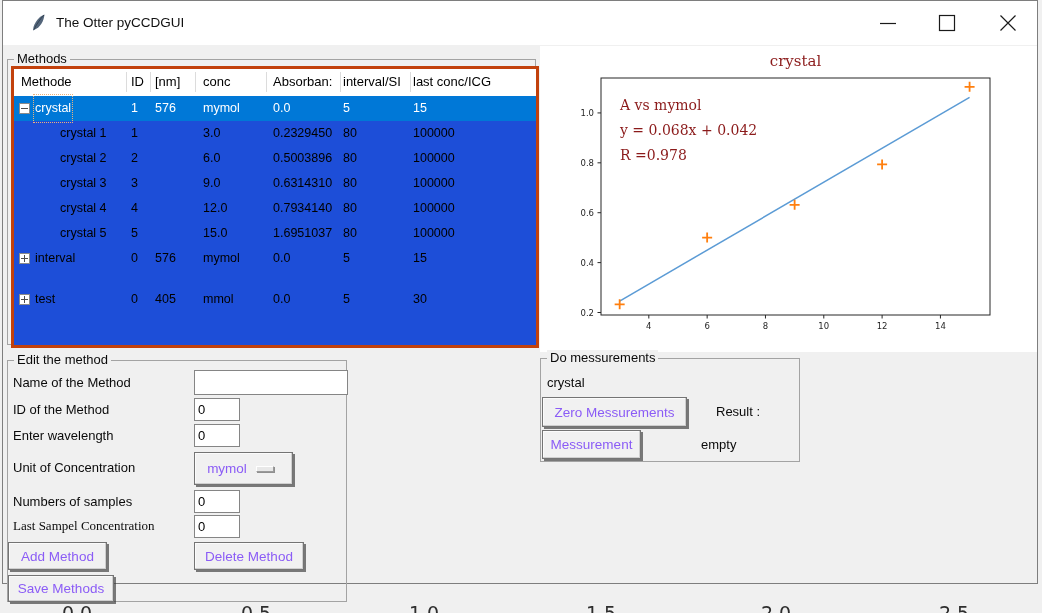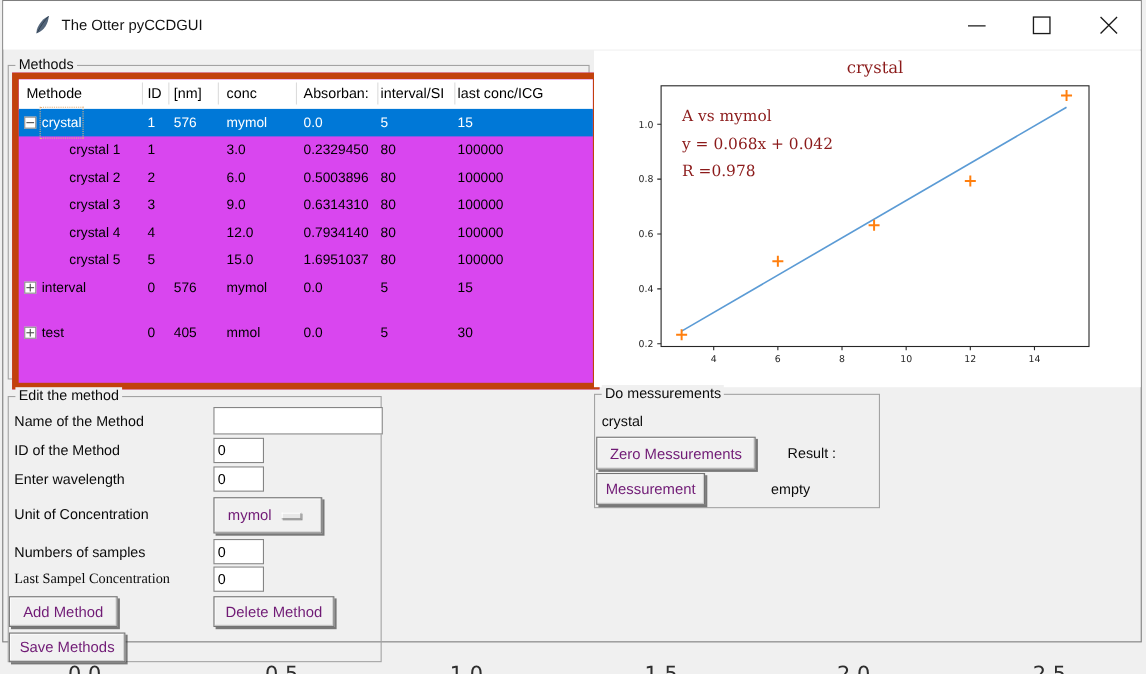--- a/index.html
+++ b/index.html
@@ -10,41 +10,41 @@
   
   #window{position:absolute;left:2px;top:0;width:1036px;height:584px;border:1px solid #7e7e7e;
           background:#f0f0f0;box-sizing:border-box;}
   #titlebar{position:absolute;left:0;top:0;width:1034px;height:44px;background:#ffffff;}
   #win-title{position:absolute;left:53px;top:14px;font-size:13.5px;color:#111;}
   .winctl{position:absolute;top:0;width:46px;height:44px;display:flex;align-items:center;justify-content:center;}
   
   .groupbox{position:absolute;border:1px solid #a3a3a3;box-sizing:border-box;}
   .group-label{position:absolute;left:6px;top:-9px;background:#f0f0f0;padding:0 3px;font-size:13px;color:#0a0a0a;white-space:nowrap;}
   
-  #treeview{position:absolute;left:3px;top:6px;width:522px;height:276px;background:#d946ef;border:6px solid #c2410c;overflow:hidden;}
+  #treeview{position:absolute;left:3px;top:6px;width:522px;height:276px;background:#1d4ed8;border:3px solid #c2410c;overflow:hidden;}
   .tree-header{position:absolute;left:0;top:0;width:100%;height:27px;background:#fff;border-bottom:1px solid #ececec;}
   .hcell{position:absolute;top:0;line-height:26px;font-size:13px;color:#000;white-space:nowrap;}
   .hsep{position:absolute;top:3px;width:1px;height:20px;background:#dcdcdc;}
   .tree-row{position:absolute;left:0;width:100%;height:25px;}
   .tree-row.selected{background:#0078d7;}
   .tree-row.selected .tcell{color:#fff;}
   .tcell{position:absolute;top:0;line-height:25px;font-size:12.5px;color:#000;white-space:nowrap;}
   .row-name.focused{outline:1px dotted #e9b27c;outline-offset:1px;}
   .expand{position:absolute;top:7px;width:9px;height:9px;border:1px solid #8a8a8a;background:#fff;}
   .expand::before{content:'';position:absolute;left:1px;right:1px;top:4px;height:1px;background:#4c4c4c;}
   .expand.plus::after{content:'';position:absolute;top:1px;bottom:1px;left:4px;width:1px;background:#4c4c4c;}
   
   #figure-canvas{position:absolute;left:537px;top:45px;width:497px;height:306px;background:#ffffff;}
   
   .form-label{position:absolute;font-size:13px;color:#0a0a0a;white-space:nowrap;line-height:16px;}
   .tk-entry{position:absolute;background:#fff;border:1px solid #858585;box-sizing:border-box;
             font:13px "Liberation Sans",sans-serif;padding:0 0 0 3px;color:#000;outline:none;}
   .tk-btn{position:absolute;background:#f1f1f1;border:1px solid #747474;box-sizing:border-box;
           box-shadow:inset -1px -1px 0 #cfcfcf,inset 1px 1px 0 #fbfbfb,2px 2px 0 rgba(55,55,55,.65);
-          font:13.5px "Liberation Sans",sans-serif;color:#701a75;display:flex;align-items:center;
+          font:13.5px "Liberation Sans",sans-serif;color:#8b5cf6;display:flex;align-items:center;
           justify-content:center;white-space:nowrap;cursor:default;}
   .tk-menu{padding-right:6px;}
   .menu-ind{display:inline-block;width:16px;height:4px;margin-left:9px;background:#e8e8e8;
             border:1px solid #9a9a9a;border-top-color:#fff;border-left-color:#fff;
             box-shadow:1px 1px 0 #8f8f8f;}
   .static-label{position:absolute;font-size:13px;color:#0a0a0a;white-space:nowrap;}
 </style>
 </head>
 <body>
 <div id="stage">

